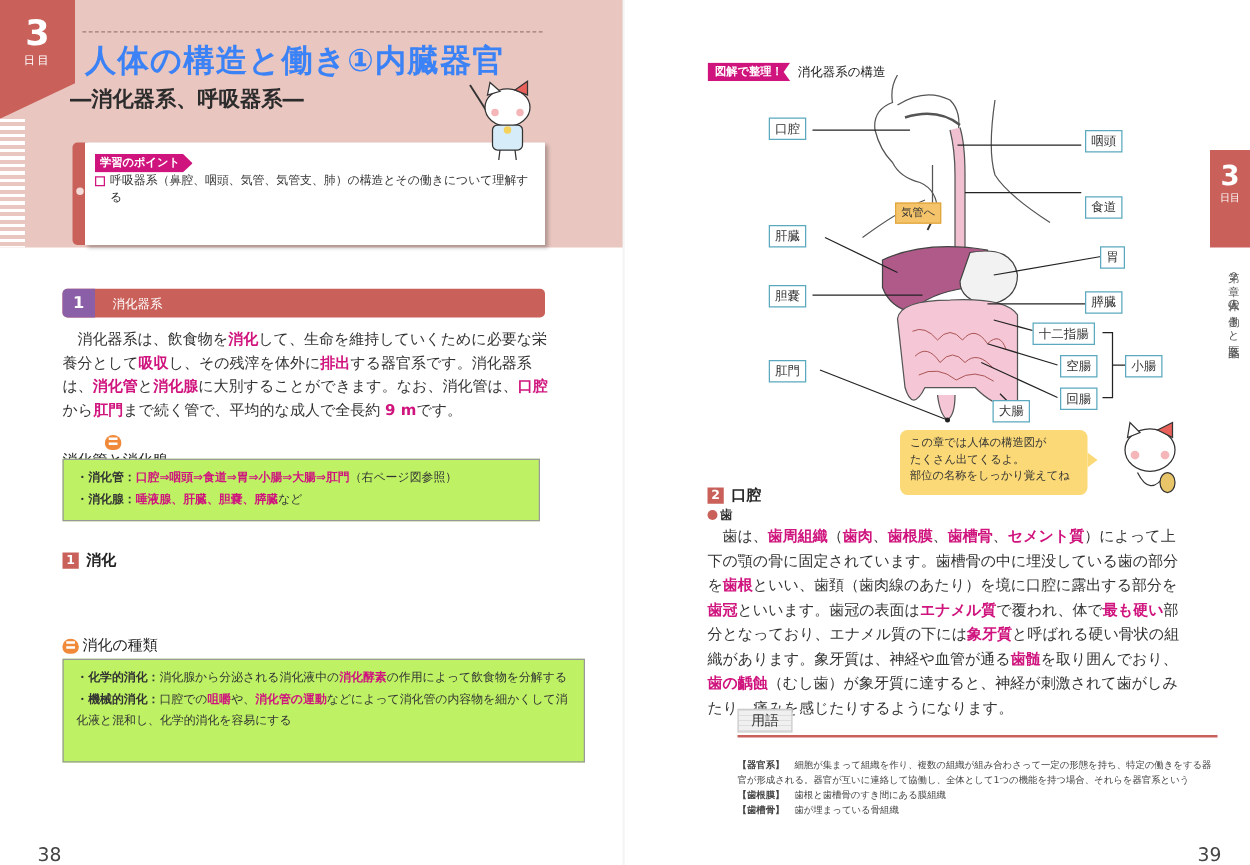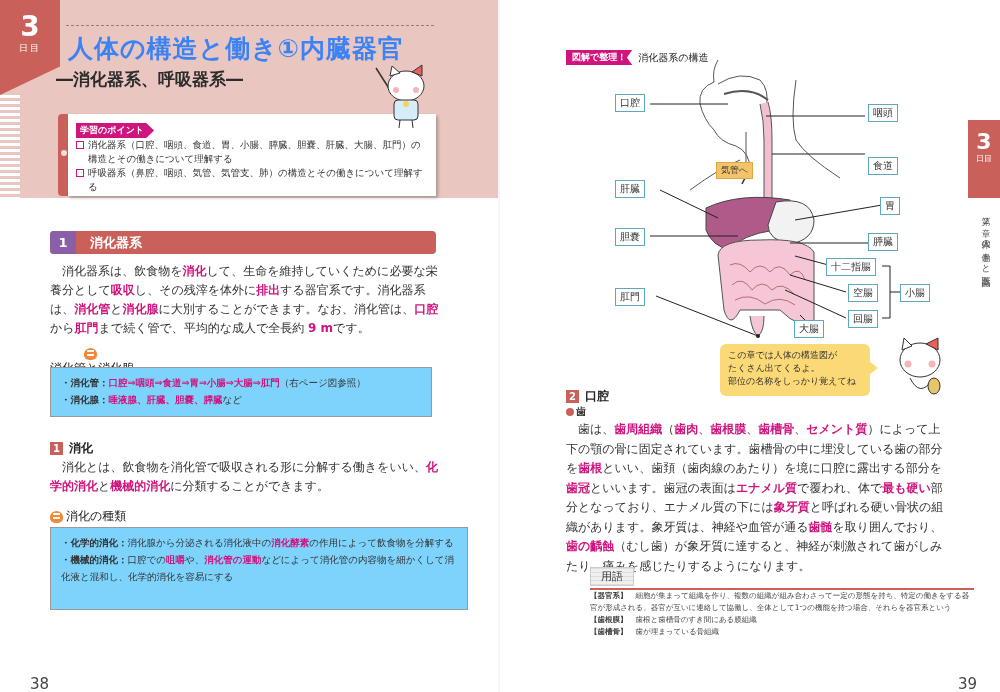--- a/index.html
+++ b/index.html
@@ -23,31 +23,31 @@
   .points-tab { position: absolute; left: 0; top: 0; width: 12px; height: 82px; background: #c9605a; border-radius: 4px 0 0 4px; }
   .points-tab::after { content: ""; position: absolute; left: 3px; top: 36px; width: 6px; height: 6px; background: #f3dcd7; border-radius: 50%; }
   .points-inner { position: absolute; left: 10px; top: 0; width: 368px; height: 82px; background: #fff; box-shadow: 2px 2px 3px rgba(0,0,0,0.25); padding: 4px 8px; }
   .points-label { display: inline-block; background: #d0147e; color: #fff; font-size: 9px; font-weight: bold; padding: 1px 10px 1px 4px; clip-path: polygon(0 0, 90% 0, 100% 50%, 90% 100%, 0 100%); }
   .point-row { font-size: 9.5px; line-height: 14px; color: #333; display: flex; }
   .chk { display: inline-block; width: 8px; height: 8px; border: 1px solid #d0147e; margin: 3px 4px 0 0; flex: 0 0 auto; }
 
   
   .sec-bar { position: absolute; left: 50px; top: 231px; width: 386px; height: 23px; background: #c9605a; border-radius: 4px; display: flex; align-items: center; }
   .sec-num { width: 26px; height: 23px; background: #8a5fa8; color: #fff; font-weight: bold; font-size: 13px; display: flex; align-items: center; justify-content: center; border-radius: 4px 0 0 4px; }
-  .sec-title { color: #fff; font-weight: bold; font-size: 13px; margin-left: 14px; }
+  .sec-title { color: #fff; font-weight: normal; font-size: 10px; margin-left: 14px; }
 
   .para { position: absolute; font-family: "DejaVu Serif", serif; font-size: 12px; line-height: 19px; color: #333; }
   .hl { color: #d0147e; font-weight: bold; font-family: "DejaVu Sans", sans-serif; }
 
   .sub-head { position: absolute; font-size: 12px; color: #222; display: flex; align-items: center; }
   .leaf-icon { width: 13px; height: 12px; background: #f08a3a; border-radius: 50% 50% 40% 40%; margin-right: 3px; position: relative; }
   .leaf-icon::before { content: ""; position: absolute; left: 3px; top: 2px; width: 7px; height: 2px; background: #fff; }
   .leaf-icon::after { content: ""; position: absolute; left: 3px; top: 6px; width: 7px; height: 2px; background: #fff; }
 
-  .box { position: absolute; border: 1px solid #999; background: #7dd3fc; padding: 6px 10px; font-size: 9.5px; line-height: 17px; }
+  .box { position: absolute; border: 1px solid #999; background: #bef264; padding: 6px 10px; font-size: 9.5px; line-height: 17px; }
   .box .bold { font-weight: bold; }
 
   .num-head { position: absolute; font-size: 12px; font-weight: bold; color: #222; display: flex; align-items: center; }
   .num-sq { width: 13px; height: 13px; background: #c9605a; color: #fff; font-size: 10px; display: flex; align-items: center; justify-content: center; margin-right: 6px; }
 
   .page-num { position: absolute; top: 675px; font-size: 15px; color: #444; }
 
   
   .diagram-label { position: absolute; left: 566px; top: 50px; display: flex; align-items: center; }
   .zukai { background: #d0147e; color: #fff; font-size: 9px; font-weight: bold; padding: 1px 6px; clip-path: polygon(0 0, 100% 0, 92% 50%, 100% 100%, 0 100%); }
@@ -62,45 +62,41 @@
   .side-tab .n { font-size: 22px; font-weight: bold; padding-top: 10px; line-height: 24px; }
   .side-tab .l { font-size: 8px; line-height: 10px; }
   .side-vert { position: absolute; left: 976px; top: 210px; width: 16px; font-size: 9px; color: #555; writing-mode: vertical-rl; letter-spacing: 1px; }
 
   .dot-head { position: absolute; left: 566px; top: 405px; font-size: 10px; font-weight: bold; display: flex; align-items: center; }
   .dot { width: 8px; height: 8px; border-radius: 50%; background: #c9605a; margin-right: 2px; }
 
   .yogo { position: absolute; left: 590px; top: 565px; width: 384px; }
   .yogo-tab { display: inline-block; font-size: 11px; color: #333; padding: 1px 10px; background: repeating-linear-gradient(0deg, #ddd 0 1px, #f0f0f0 1px 4px), #eee; border: 1px solid #ccc; }
   .yogo-line { height: 2px; background: #c9605a; margin-top: 2px; }
-  .yogo-body { font-size: 7.5px; line-height: 12px; color: #444; margin-top: 0; }
+  .yogo-body { font-size: 7.5px; line-height: 12px; color: #444; margin-top: 16px; }
   .yogo-body b { font-weight: bold; margin-right: 8px; }
 </style>
 </head>
 <body>
 
 <div class="page-left">
   <div class="header-band"></div>
   <div class="stripes"></div>
   <div class="day-badge">
     <div class="day-num">3</div>
     <div class="day-label">日目</div>
   </div>
   <div class="dash-line"></div>
   <div class="main-title">人体の構造と働き①内臓器官</div>
   <div class="sub-title">―消化器系、呼吸器系―</div>
 
   <div class="points-box">
     <div class="points-tab"></div>
     <div class="points-inner">
       <div class="points-label">学習のポイント</div>
-      <div class="point-row">
-          <span class="chk"></span>
-          <span>消化器系（口腔、咽頭、食道、胃、小腸、膵臓、胆嚢、肝臓、大腸、肛門）の構造とその働きについて理解する</span>
-        </div>
       <div class="point-row">
           <span class="chk"></span>
           <span>呼吸器系（鼻腔、咽頭、気管、気管支、肺）の構造とその働きについて理解する</span>
         </div>
     </div>
   </div>
 
   <svg class="cat" style="left:372px;top:62px" width="66" height="70" viewBox="0 0 66 70">
     <line x1="4" y1="6" x2="18" y2="28" stroke="#333" stroke-width="1.5"></line>
     <ellipse cx="34" cy="24" rx="18" ry="15" fill="#fff" stroke="#333"></ellipse>
@@ -127,21 +123,20 @@
   </div>
   <div class="box" id="box1" style="left:50px;top:367px;width:382px;height:50px;">
       <div><span class="bold">・消化管：</span><span class="hl">口腔⇒咽頭⇒食道⇒胃⇒小腸⇒大腸⇒肛門</span><span>（右ページ図参照）</span></div>
       <div><span class="bold">・消化腺：</span><span class="hl">唾液腺、肝臓、胆嚢、膵臓</span><span>など</span></div>
     </div>
 
   <div class="num-head" style="left:50px;top:440px;">
     <span class="num-sq">1</span>
     <span>消化</span>
   </div>
-  <div class="para" id="dig-para" style="left:50px;top:458px;width:390px;"><span>　消化とは、飲食物を消化管で吸収される形に分解する働きをいい、</span><span class="hl">化学的消化</span><span>と</span><span class="hl">機械的消化</span><span>に分類することができます。</span></div>
 
   <div class="sub-head" style="left:50px;top:508px;">
     <span class="leaf-icon"></span>
     <span>消化の種類</span>
   </div>
   <div class="box" id="box2" style="left:50px;top:527px;width:418px;height:83px;">
       <div><span class="bold">・化学的消化：</span><span>消化腺から分泌される消化液中の</span><span class="hl">消化酵素</span><span>の作用によって飲食物を分解する</span></div>
       <div><span class="bold">・機械的消化：</span><span>口腔での</span><span class="hl">咀嚼</span><span>や、</span><span class="hl">消化管の運動</span><span>などによって消化管の内容物を細かくして消化液と混和し、化学的消化を容易にする</span></div>
     </div>
 

